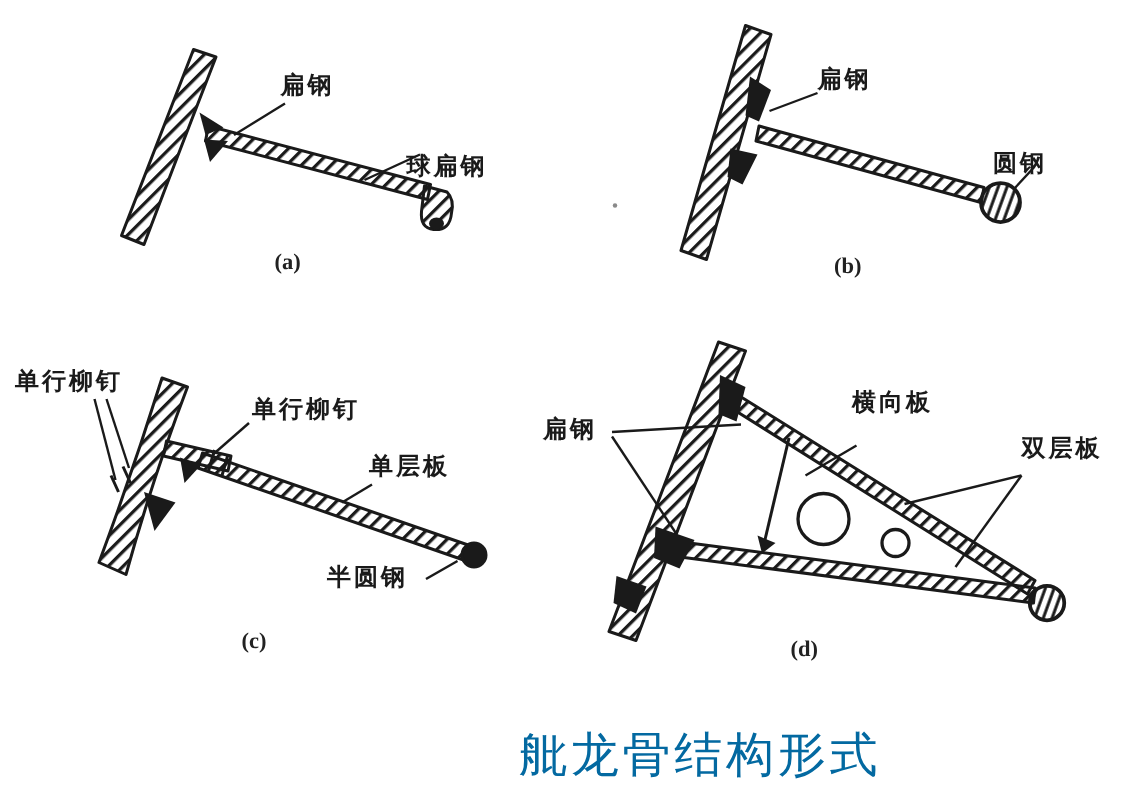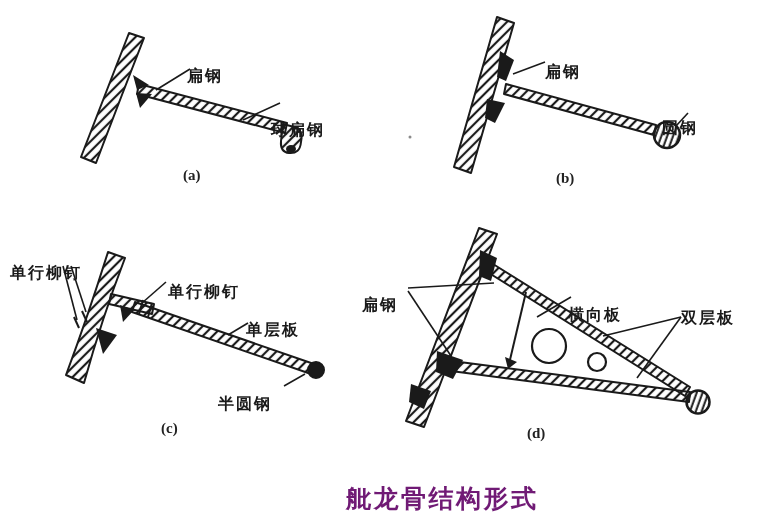--- a/index.html
+++ b/index.html
@@ -3,29 +3,29 @@
 <meta charset="utf-8">
 <style>
   html,body{margin:0;padding:0;background:#ffffff;}
   .canvas{
     position:relative;width:760px;height:529px;background:#ffffff;overflow:hidden;
     font-family:"Liberation Sans","DejaVu Sans",sans-serif;color:#1a1a1a;
   }
   .artwork{position:absolute;left:0;top:0;z-index:1;}
   .lbl{
     position:absolute;z-index:2;font-size:16px;font-weight:bold;
-    letter-spacing:2px;white-space:nowrap;color:#1a1a1a;line-height:1.1;margin-top:18px;
+    letter-spacing:2px;white-space:nowrap;color:#1a1a1a;line-height:1.1;
   }
   .cap{
     position:absolute;z-index:2;font-size:15px;font-weight:bold;color:#222;
     font-family:"Liberation Serif","DejaVu Serif",serif;white-space:nowrap;
   }
   .fig-title{
-    position:absolute;z-index:2;font-size:25px;font-weight:bold;
-    letter-spacing:2.5px;white-space:nowrap;color:#701a75;
+    position:absolute;z-index:2;font-size:32px;font-weight:normal;
+    letter-spacing:2.5px;white-space:nowrap;color:#0369a1;
   }
 </style>
 </head>
 <body>
 
 <div class="canvas">
 
   <svg class="artwork" width="760" height="529" viewBox="0 0 760 529">
     <defs>
       <pattern id="hatch45" patternUnits="userSpaceOnUse" width="7" height="7" patternTransform="rotate(45)">
@@ -105,18 +105,18 @@
   <span class="lbl" style="left:662px;top:101px">圆钢</span>
   <span class="cap" style="left:556px;top:170px">(b)</span>
 
   <span class="lbl" style="left:10px;top:246px">单行柳钉</span>
   <span class="lbl" style="left:168px;top:265px">单行柳钉</span>
   <span class="lbl" style="left:246px;top:303px">单层板</span>
   <span class="lbl" style="left:218px;top:377px">半圆钢</span>
   <span class="cap" style="left:161px;top:420px">(c)</span>
 
   <span class="lbl" style="left:362px;top:278px">扁钢</span>
-  <span class="lbl" style="left:568px;top:288px">横向板</span>
+  <span class="lbl" style="left:568px;top:260px">横向板</span>
   <span class="lbl" style="left:681px;top:291px">双层板</span>
   <span class="cap" style="left:527px;top:425px">(d)</span>
 
   <span class="fig-title" style="left:346px;top:482px">舭龙骨结构形式</span>
 </div>
 
 </body></html>

